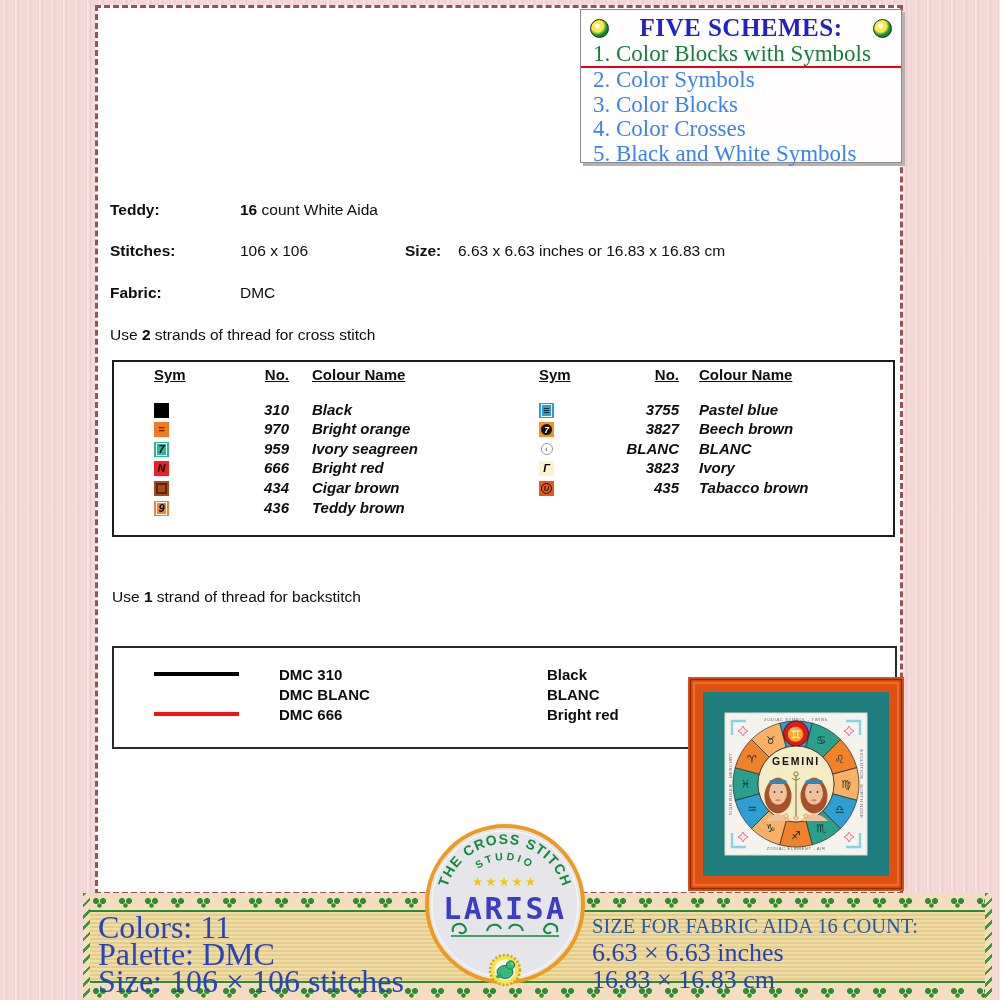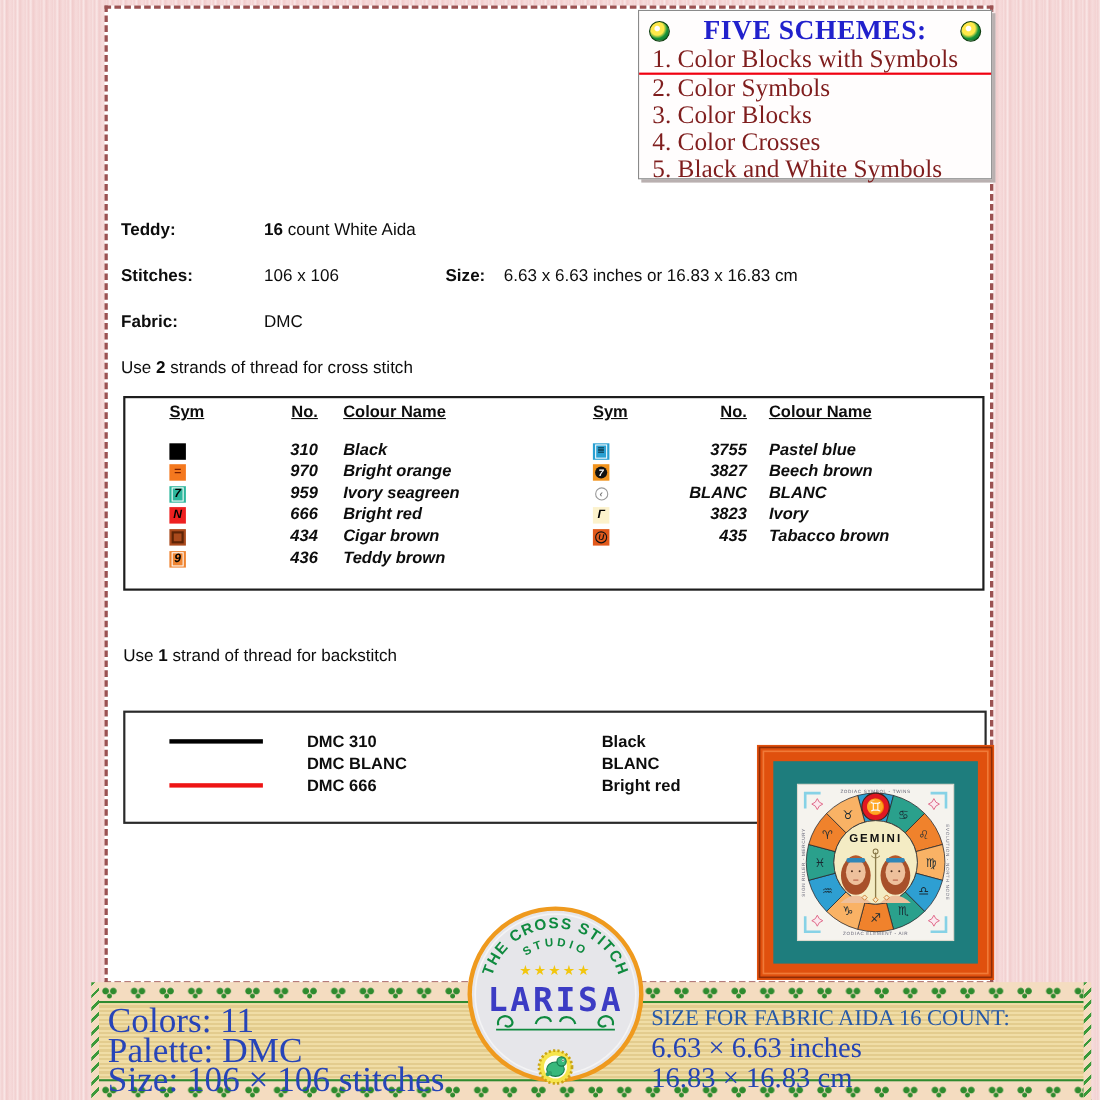--- a/index.html
+++ b/index.html
@@ -12,22 +12,22 @@
     border:3px dashed #9b5252;box-sizing:border-box;}
   
   .schemes{position:absolute;left:580px;top:9px;width:322px;height:154px;background:#fffdfd;
     border:1px solid #8a8a8a;box-shadow:3px 3px 0 #b9b0b0;box-sizing:border-box;z-index:6;
     font-family:"Liberation Serif",serif;}
   .schemes-title-row{display:flex;align-items:center;padding:4px 9px 0 9px;}
   .bullet{width:17px;height:17px;border-radius:50%;flex:0 0 auto;
     background:radial-gradient(circle at 38% 35%,#ffffff 0 2px,#ffe84a 3px 6px,#18953a 9px,#07511a 100%);
     border:1px solid #0a3a0a;}
   .schemes-title{flex:1;text-align:center;font-weight:bold;font-size:25px;color:#2121cc;letter-spacing:.5px;}
-  .scheme-item{font-size:23px;line-height:24.4px;color:#7f1d1d;padding-left:12px;white-space:nowrap;}
-  .scheme-item.first{color:#7f1d1d;border-bottom:2px solid #f00010;}
+  .scheme-item{font-size:23px;line-height:24.4px;color:#3b82f6;padding-left:12px;white-space:nowrap;}
+  .scheme-item.first{color:#15803d;border-bottom:2px solid #f00010;}
   
   .abs{position:absolute;}
   .ilabel{font-weight:bold;font-size:15.5px;color:#0d0d0d;}
   .ivalue{font-size:15.5px;color:#0d0d0d;}
   .ivalue b{font-weight:bold;}
   
   .table-box{position:absolute;left:112px;top:360px;width:783px;height:177px;border:2px solid #1d1d1d;box-sizing:border-box;background:#fff;}
   .thead{position:absolute;top:4px;font-size:15px;font-weight:bold;text-decoration:underline;color:#0d0d0d;}
   .thead.num{text-align:right;}
   .tcol{position:absolute;top:36px;}

